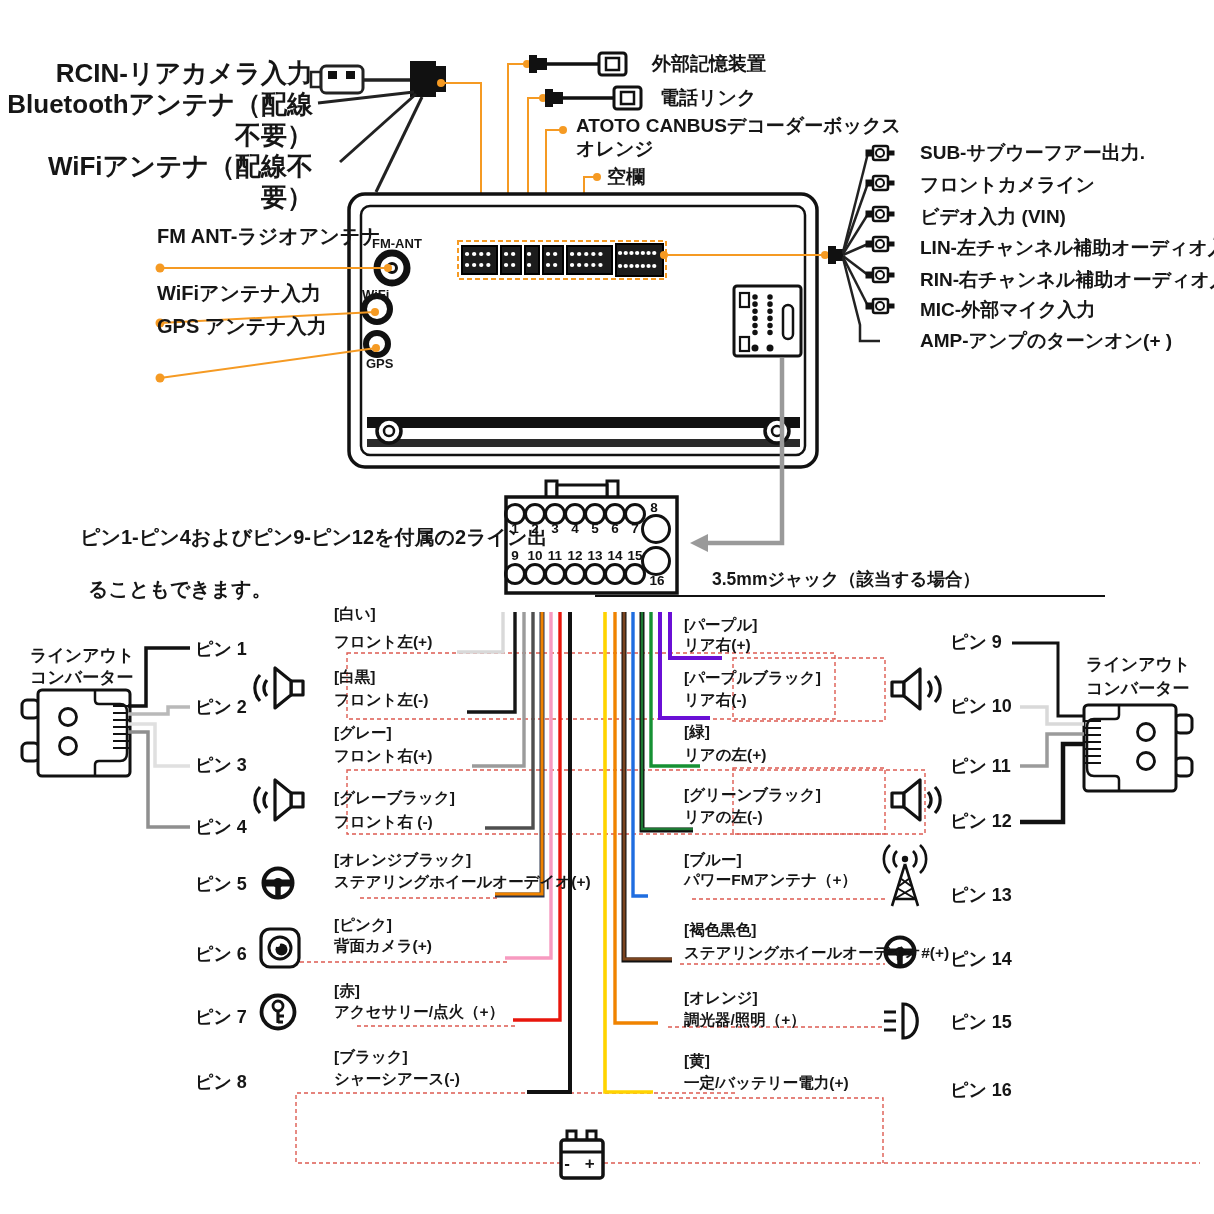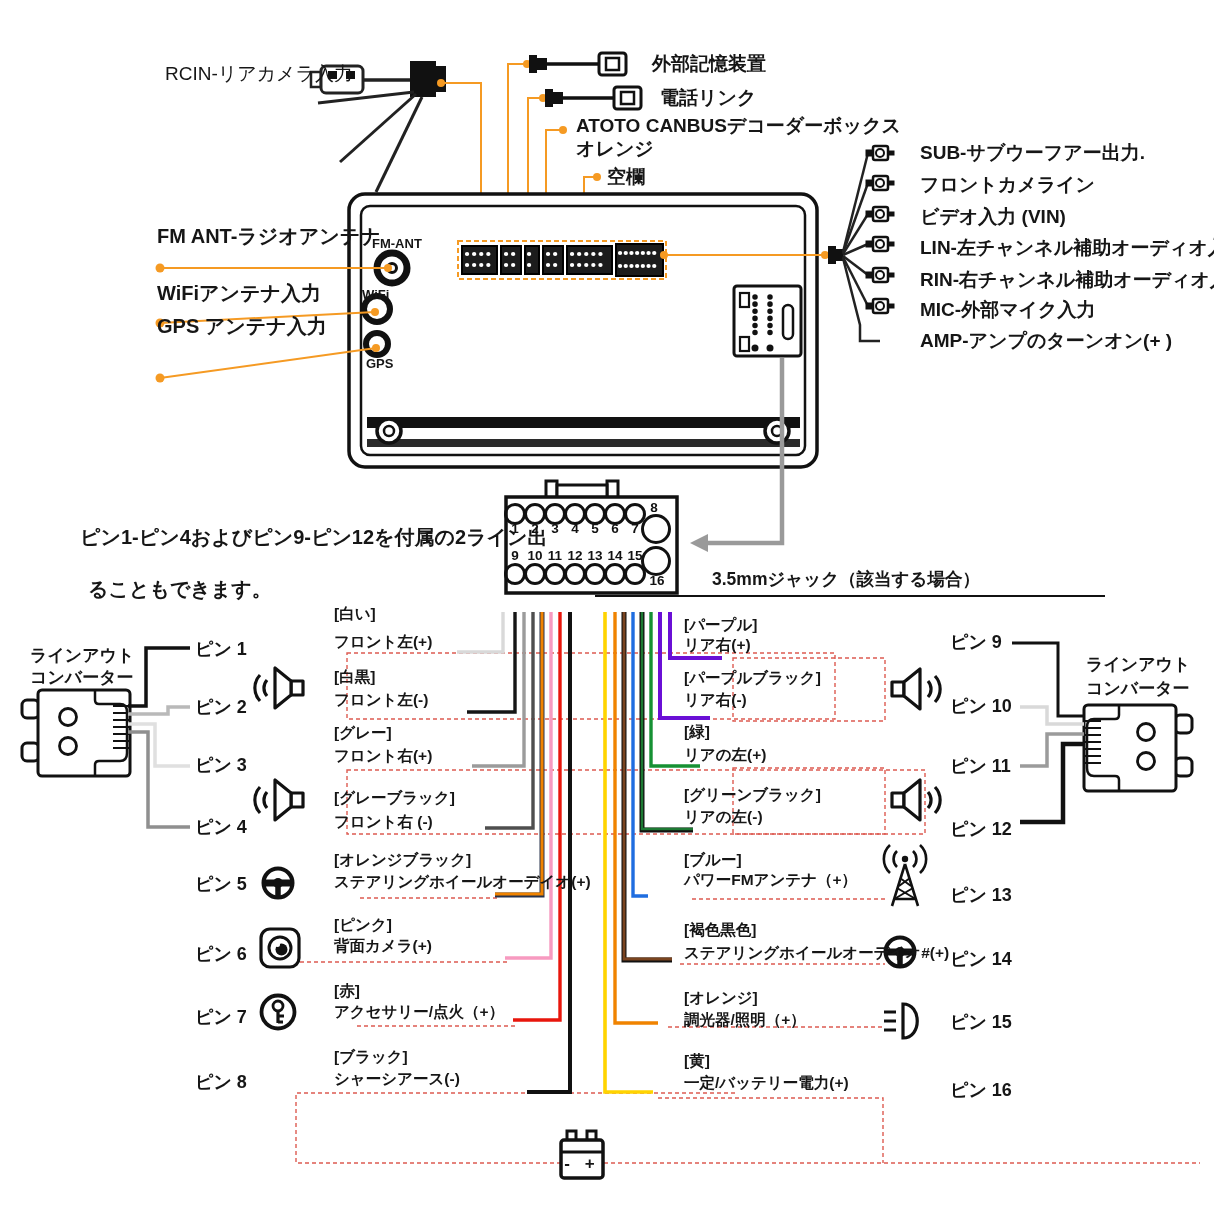--- a/index.html
+++ b/index.html
@@ -4,21 +4,21 @@
 <style>
   html,body{margin:0;padding:0;background:#fff;}
   #stage{position:relative;width:1214px;height:1214px;background:#fff;overflow:hidden;
          font-family:"Liberation Sans","DejaVu Sans",sans-serif;}
   #gfx{position:absolute;left:0;top:0;z-index:0;}
   .t{position:absolute;z-index:2;font-weight:700;white-space:nowrap;color:#161616;line-height:1.05;}
   .s19{font-size:19px;} .s20{font-size:20px;} .s17{font-size:17.5px;} .s16{font-size:15.5px;}
   .s18{font-size:18px;} .s13{font-size:13px;}
   .num{position:absolute;z-index:2;width:18px;text-align:center;font-weight:700;font-size:13.5px;color:#111;}
   .tl-block{position:absolute;z-index:2;left:0;top:58px;width:313px;text-align:right;
-            font-weight:400;font-size:19px;color:#161616;padding-left:40px;}
+            font-weight:700;font-size:26px;color:#161616;}
   .tl-block div{line-height:31px;}
 </style>
 </head>
 <body>
 
 <div id="stage">
 
 <svg id="gfx" width="1214" height="1214" viewBox="0 0 1214 1214">
 
   <g stroke="#222" fill="none">
@@ -385,20 +385,22 @@
   <g stroke="#111" fill="#fff">
     <rect x="567" y="1131" width="9" height="10" stroke-width="3"></rect>
     <rect x="587" y="1131" width="9" height="10" stroke-width="3"></rect>
     <rect x="561" y="1140" width="42" height="38" rx="3" stroke-width="3.5"></rect>
     <line x1="561" y1="1152" x2="603" y2="1152" stroke-width="3"></line>
   </g>
 </svg>
 
 <div class="tl-block">
   <div>RCIN-リアカメラ入力</div>
+  <div>Bluetoothアンテナ（配線不要）</div>
+  <div>WiFiアンテナ（配線不要）</div>
 </div>
 
 <div class="t s19" style="left:652px;top:54px;">外部記憶装置</div>
 <div class="t s19" style="left:660px;top:88px;">電話リンク</div>
 <div class="t s19" style="left:576px;top:116px;">ATOTO CANBUSデコーダーボックス</div>
 <div class="t s19" style="left:576px;top:139px;">オレンジ</div>
 <div class="t s19" style="left:607px;top:167px;">空欄</div>
 
 <div class="t s19" style="left:920px;top:143px;">SUB-サブウーフアー出力.</div>
 <div class="t s19" style="left:920px;top:175px;">フロントカメライン</div>
@@ -448,21 +450,21 @@
 <div class="t s18" style="left:195px;top:756px;">ピン 3</div>
 <div class="t s18" style="left:195px;top:818px;">ピン 4</div>
 <div class="t s18" style="left:195px;top:875px;">ピン 5</div>
 <div class="t s18" style="left:195px;top:945px;">ピン 6</div>
 <div class="t s18" style="left:195px;top:1008px;">ピン 7</div>
 <div class="t s18" style="left:195px;top:1073px;">ピン 8</div>
 
 <div class="t s18" style="left:950px;top:633px;">ピン 9</div>
 <div class="t s18" style="left:950px;top:697px;">ピン 10</div>
 <div class="t s18" style="left:950px;top:757px;">ピン 11</div>
-<div class="t s18" style="left:950px;top:812px;margin-top:8px;">ピン 12</div>
+<div class="t s18" style="left:950px;top:812px;">ピン 12</div>
 <div class="t s18" style="left:950px;top:886px;">ピン 13</div>
 <div class="t s18" style="left:950px;top:950px;">ピン 14</div>
 <div class="t s18" style="left:950px;top:1013px;">ピン 15</div>
 <div class="t s18" style="left:950px;top:1081px;">ピン 16</div>
 
 <div class="t s16" style="left:334px;top:606px;">[白い]</div>
 <div class="t s16" style="left:334px;top:634px;">フロント左(+)</div>
 <div class="t s16" style="left:334px;top:669px;">[白黒]</div>
 <div class="t s16" style="left:334px;top:692px;">フロント左(-)</div>
 <div class="t s16" style="left:334px;top:725px;">[グレー]</div>

